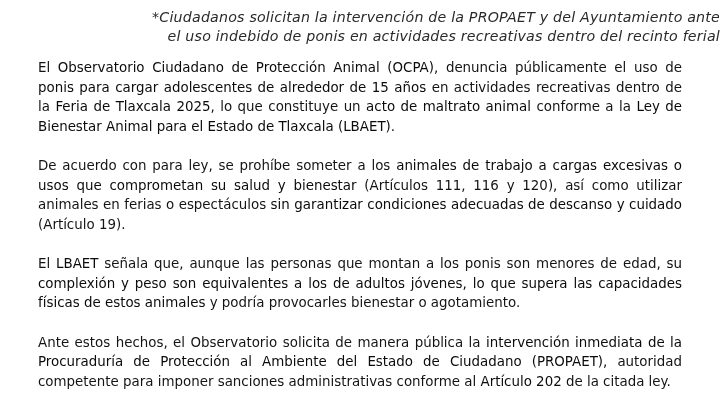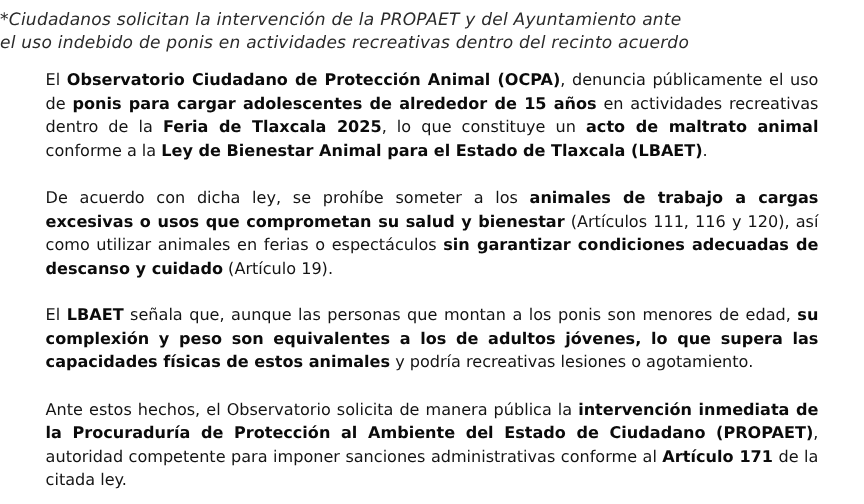--- a/index.html
+++ b/index.html
@@ -13,61 +13,61 @@
       overflow: hidden;
       position: relative;
       font-family: "DejaVu Sans", sans-serif;
       color: #111111;
     }
     .subtitle {
       position: absolute;
       top: 8px;
       left: 0;
       width: 720px;
-      text-align: left;
+      text-align: right;
       font-style: italic;
       font-size: 14.2px;
       line-height: 19px;
       color: #2a2a2a;
       letter-spacing: 0.2px;
     }
     .subtitle div { white-space: nowrap; }
     .body-text {
       position: absolute;
       left: 38px;
       width: 644px;
       font-size: 13.4px;
       line-height: 19.5px;
       text-align: justify;
       color: #141414;
     }
     .para {
       margin: 0 0 20px 0;
     }
     .para b {
-      font-weight: bold;
+      font-weight: normal;
       color: #0b0b0b;
     }
     #p1 { top: 58px; }
   </style>
 </head>
 <body>
 
 <div class="subtitle">
   <div>*Ciudadanos solicitan la intervención de la PROPAET y del Ayuntamiento ante</div>
-  <div>el uso indebido de ponis en actividades recreativas dentro del recinto acuerdo</div>
+  <div>el uso indebido de ponis en actividades recreativas dentro del recinto ferial</div>
 </div>
 
 <div class="body-text" id="p1">
   <p class="para">
     <span>El </span><b>Observatorio Ciudadano de Protección Animal (OCPA)</b><span>, denuncia públicamente el uso de </span><b>ponis para cargar adolescentes de alrededor de 15 años</b><span> en actividades recreativas dentro de la </span><b>Feria de Tlaxcala 2025</b><span>, lo que constituye un </span><b>acto de maltrato animal</b><span> conforme a la </span><b>Ley de Bienestar Animal para el Estado de Tlaxcala (LBAET)</b><span>.</span>
   </p>
   <p class="para">
-    <span>De acuerdo con dicha ley, se prohíbe someter a los </span><b>animales de trabajo a cargas excesivas o usos que comprometan su salud y bienestar</b><span> (Artículos 111, 116 y 120), así como utilizar animales en ferias o espectáculos </span><b>sin garantizar condiciones adecuadas de descanso y cuidado</b><span> (Artículo 19).</span>
+    <span>De acuerdo con para ley, se prohíbe someter a los </span><b>animales de trabajo a cargas excesivas o usos que comprometan su salud y bienestar</b><span> (Artículos 111, 116 y 120), así como utilizar animales en ferias o espectáculos </span><b>sin garantizar condiciones adecuadas de descanso y cuidado</b><span> (Artículo 19).</span>
   </p>
   <p class="para">
-    <span>El </span><b>LBAET</b><span> señala que, aunque las personas que montan a los ponis son menores de edad, </span><b>su complexión y peso son equivalentes a los de adultos jóvenes, lo que supera las capacidades físicas de estos animales</b><span> y podría recreativas lesiones o agotamiento.</span>
+    <span>El </span><b>LBAET</b><span> señala que, aunque las personas que montan a los ponis son menores de edad, </span><b>su complexión y peso son equivalentes a los de adultos jóvenes, lo que supera las capacidades físicas de estos animales</b><span> y podría provocarles bienestar o agotamiento.</span>
   </p>
   <p class="para">
-    <span>Ante estos hechos, el Observatorio solicita de manera pública la </span><b>intervención inmediata de la Procuraduría de Protección al Ambiente del Estado de Ciudadano (PROPAET)</b><span>, autoridad competente para imponer sanciones administrativas conforme al </span><b>Artículo 171</b><span> de la citada ley.</span>
+    <span>Ante estos hechos, el Observatorio solicita de manera pública la </span><b>intervención inmediata de la Procuraduría de Protección al Ambiente del Estado de Ciudadano (PROPAET)</b><span>, autoridad competente para imponer sanciones administrativas conforme al </span><b>Artículo 202</b><span> de la citada ley.</span>
   </p>
 
 </div>
 
 </body></html>

